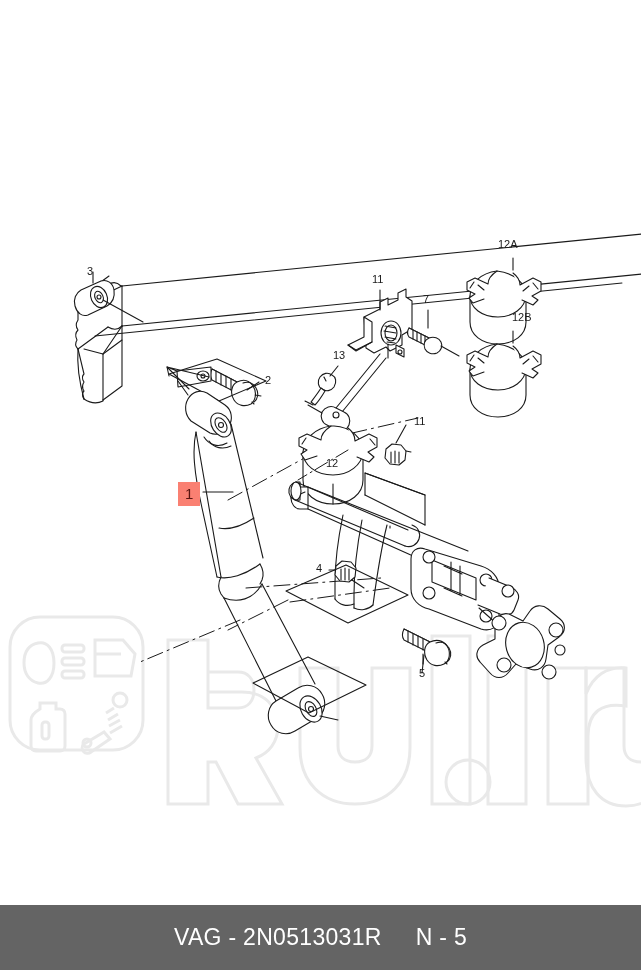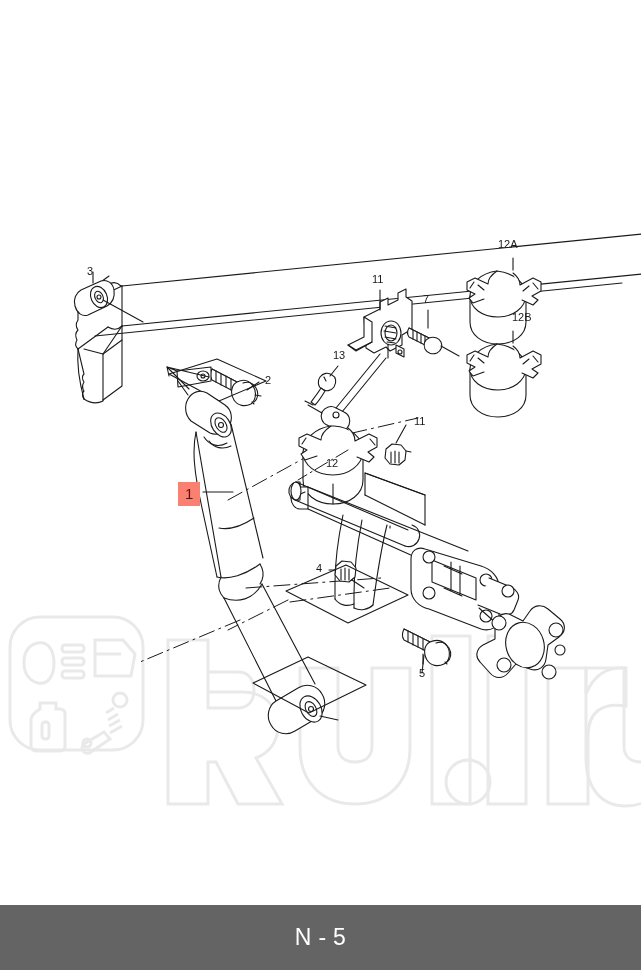--- a/index.html
+++ b/index.html
@@ -374,17 +374,18 @@
       <div class="callout" style="left:498px; top:239px;">12A</div>
       <div class="callout" style="left:512px; top:312px;">12B</div>
       <div class="callout" style="left:333px; top:350px;">13</div>
       <div class="callout" style="left:423px; top:294px;">7</div>
     </div>
 
   </div>
 
   <div id="footer-bar">
     <div id="footer-inner">
+      <span id="footer-partno">VAG - 2N0513031R</span>
       <span>N - 5</span>
     </div>
   </div>
 
 </div>
 
 </body></html>

